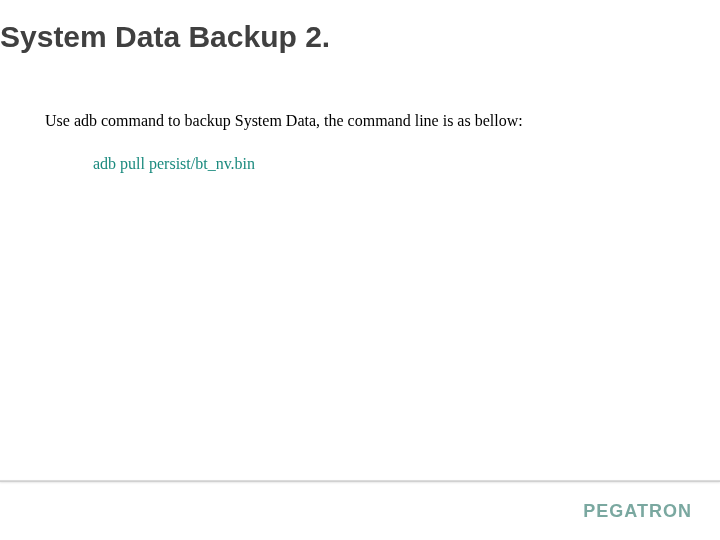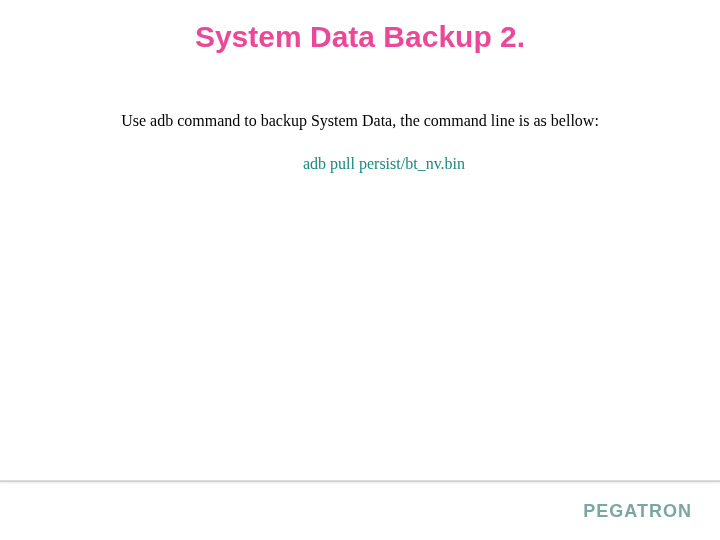--- a/index.html
+++ b/index.html
@@ -1,30 +1,29 @@
 <!DOCTYPE html>
 <html><head>
   <meta charset="utf-8">
   <style>
     * {
       margin: 0;
       padding: 0;
       box-sizing: border-box;
-      text-align: center;
     }
     body {
       width: 720px;
       height: 540px;
       background: #ffffff;
       font-family: 'Segoe UI', Tahoma, Geneva, Verdana, sans-serif;
       position: relative;
       overflow: hidden;
     }
     .slide-title {
-      color: #ec4899;
+      color: #404040;
       font-size: 30px;
       font-weight: 700;
       padding-top: 20px;
       padding-bottom: 10px;
     }
     .content {
       padding: 45px 45px 0 45px;
     }
     .instruction-text {
       font-family: 'Times New Roman', Times, serif;

